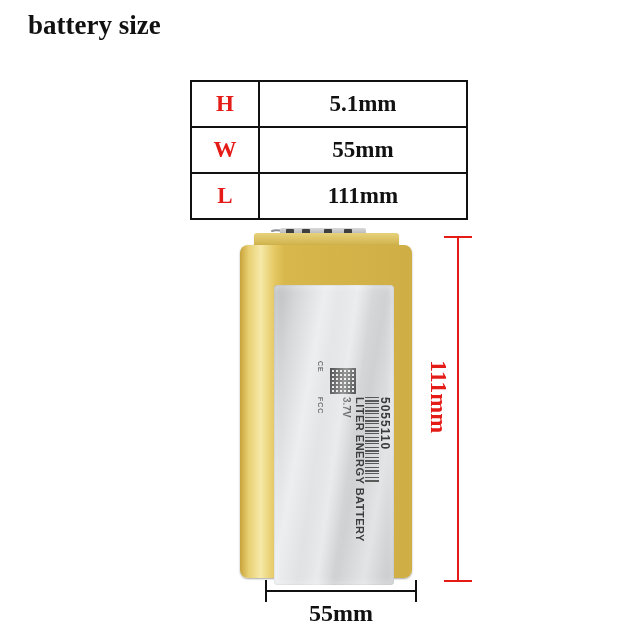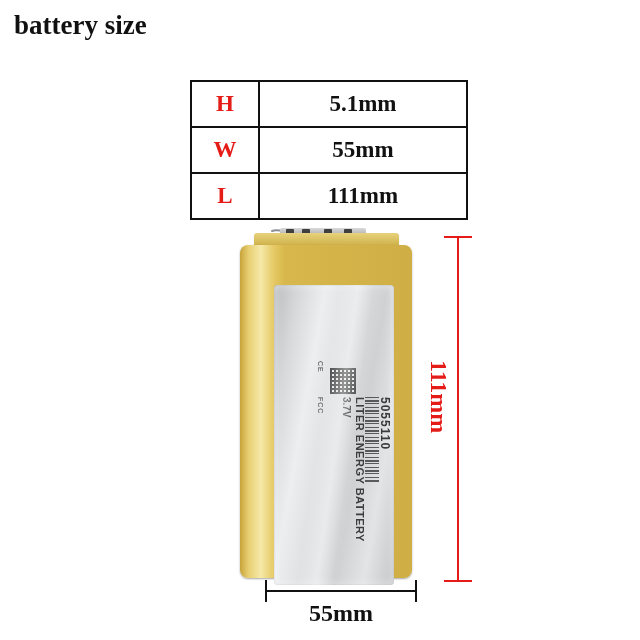--- a/index.html
+++ b/index.html
@@ -11,21 +11,21 @@
     height: 640px;
     background: #ffffff;
     font-family: "Liberation Serif", serif;
     position: relative;
     overflow: hidden;
   }
 
   
   #page-title {
     position: absolute;
-    left: 14px;
+    left: 28px;
     top: 10px;
     font-family: "Liberation Serif", serif;
     font-weight: bold;
     font-size: 27px;
     color: #111111;
     letter-spacing: 0px;
   }
 
   
   #spec-table {

